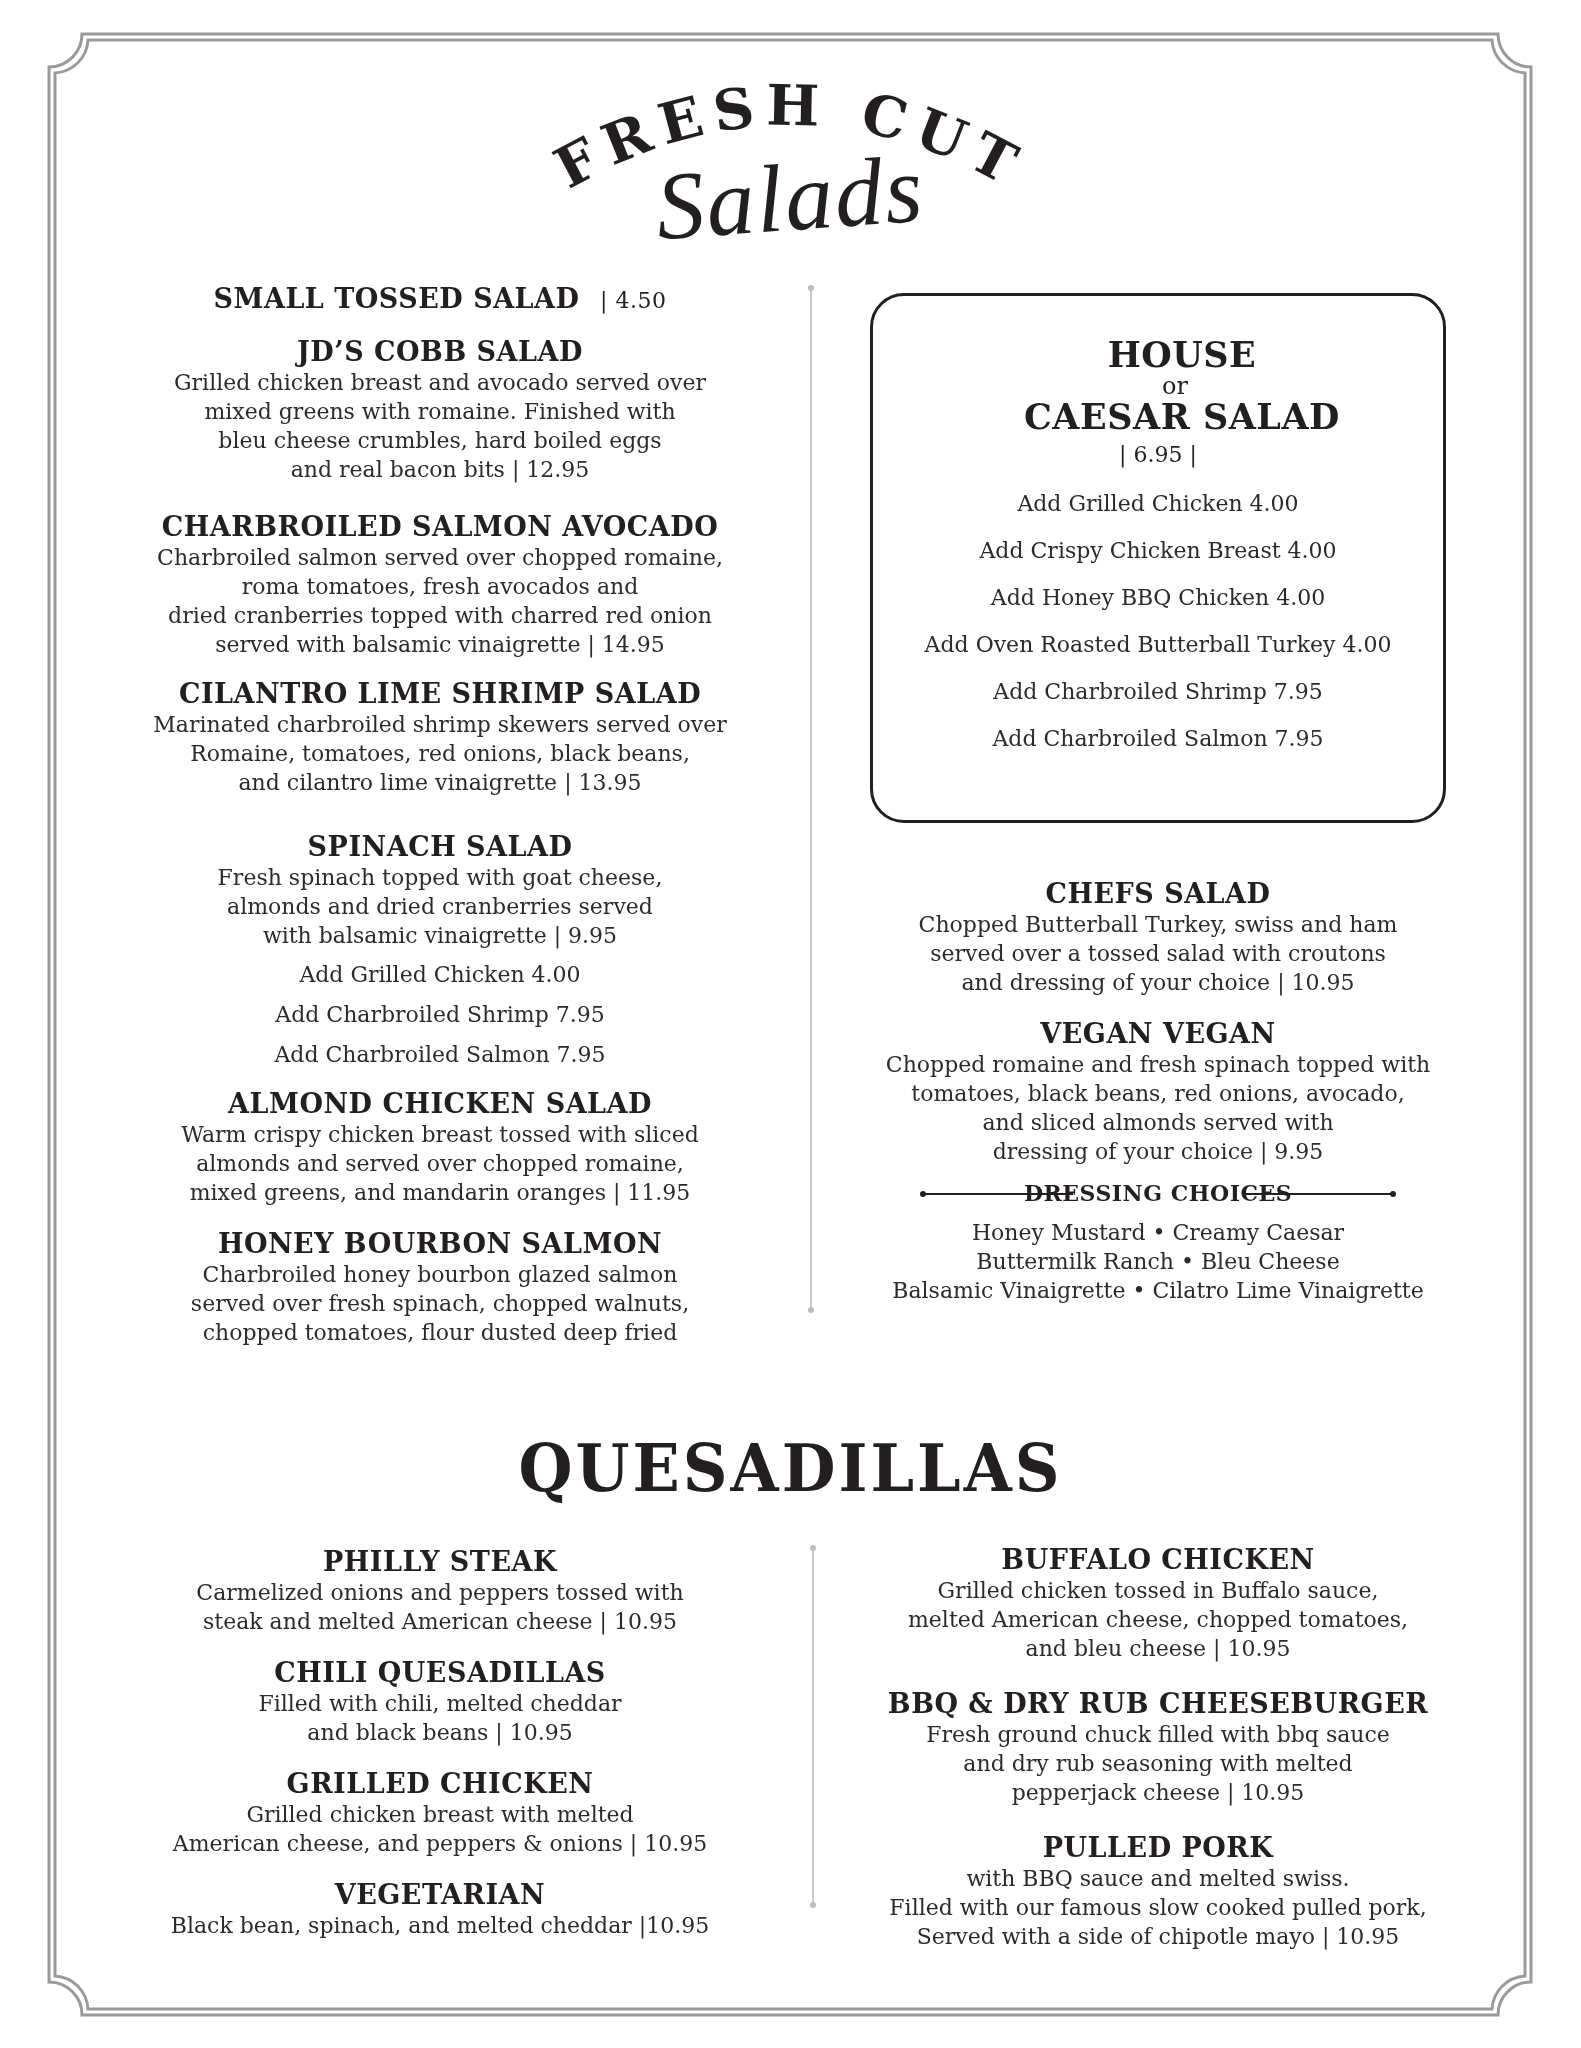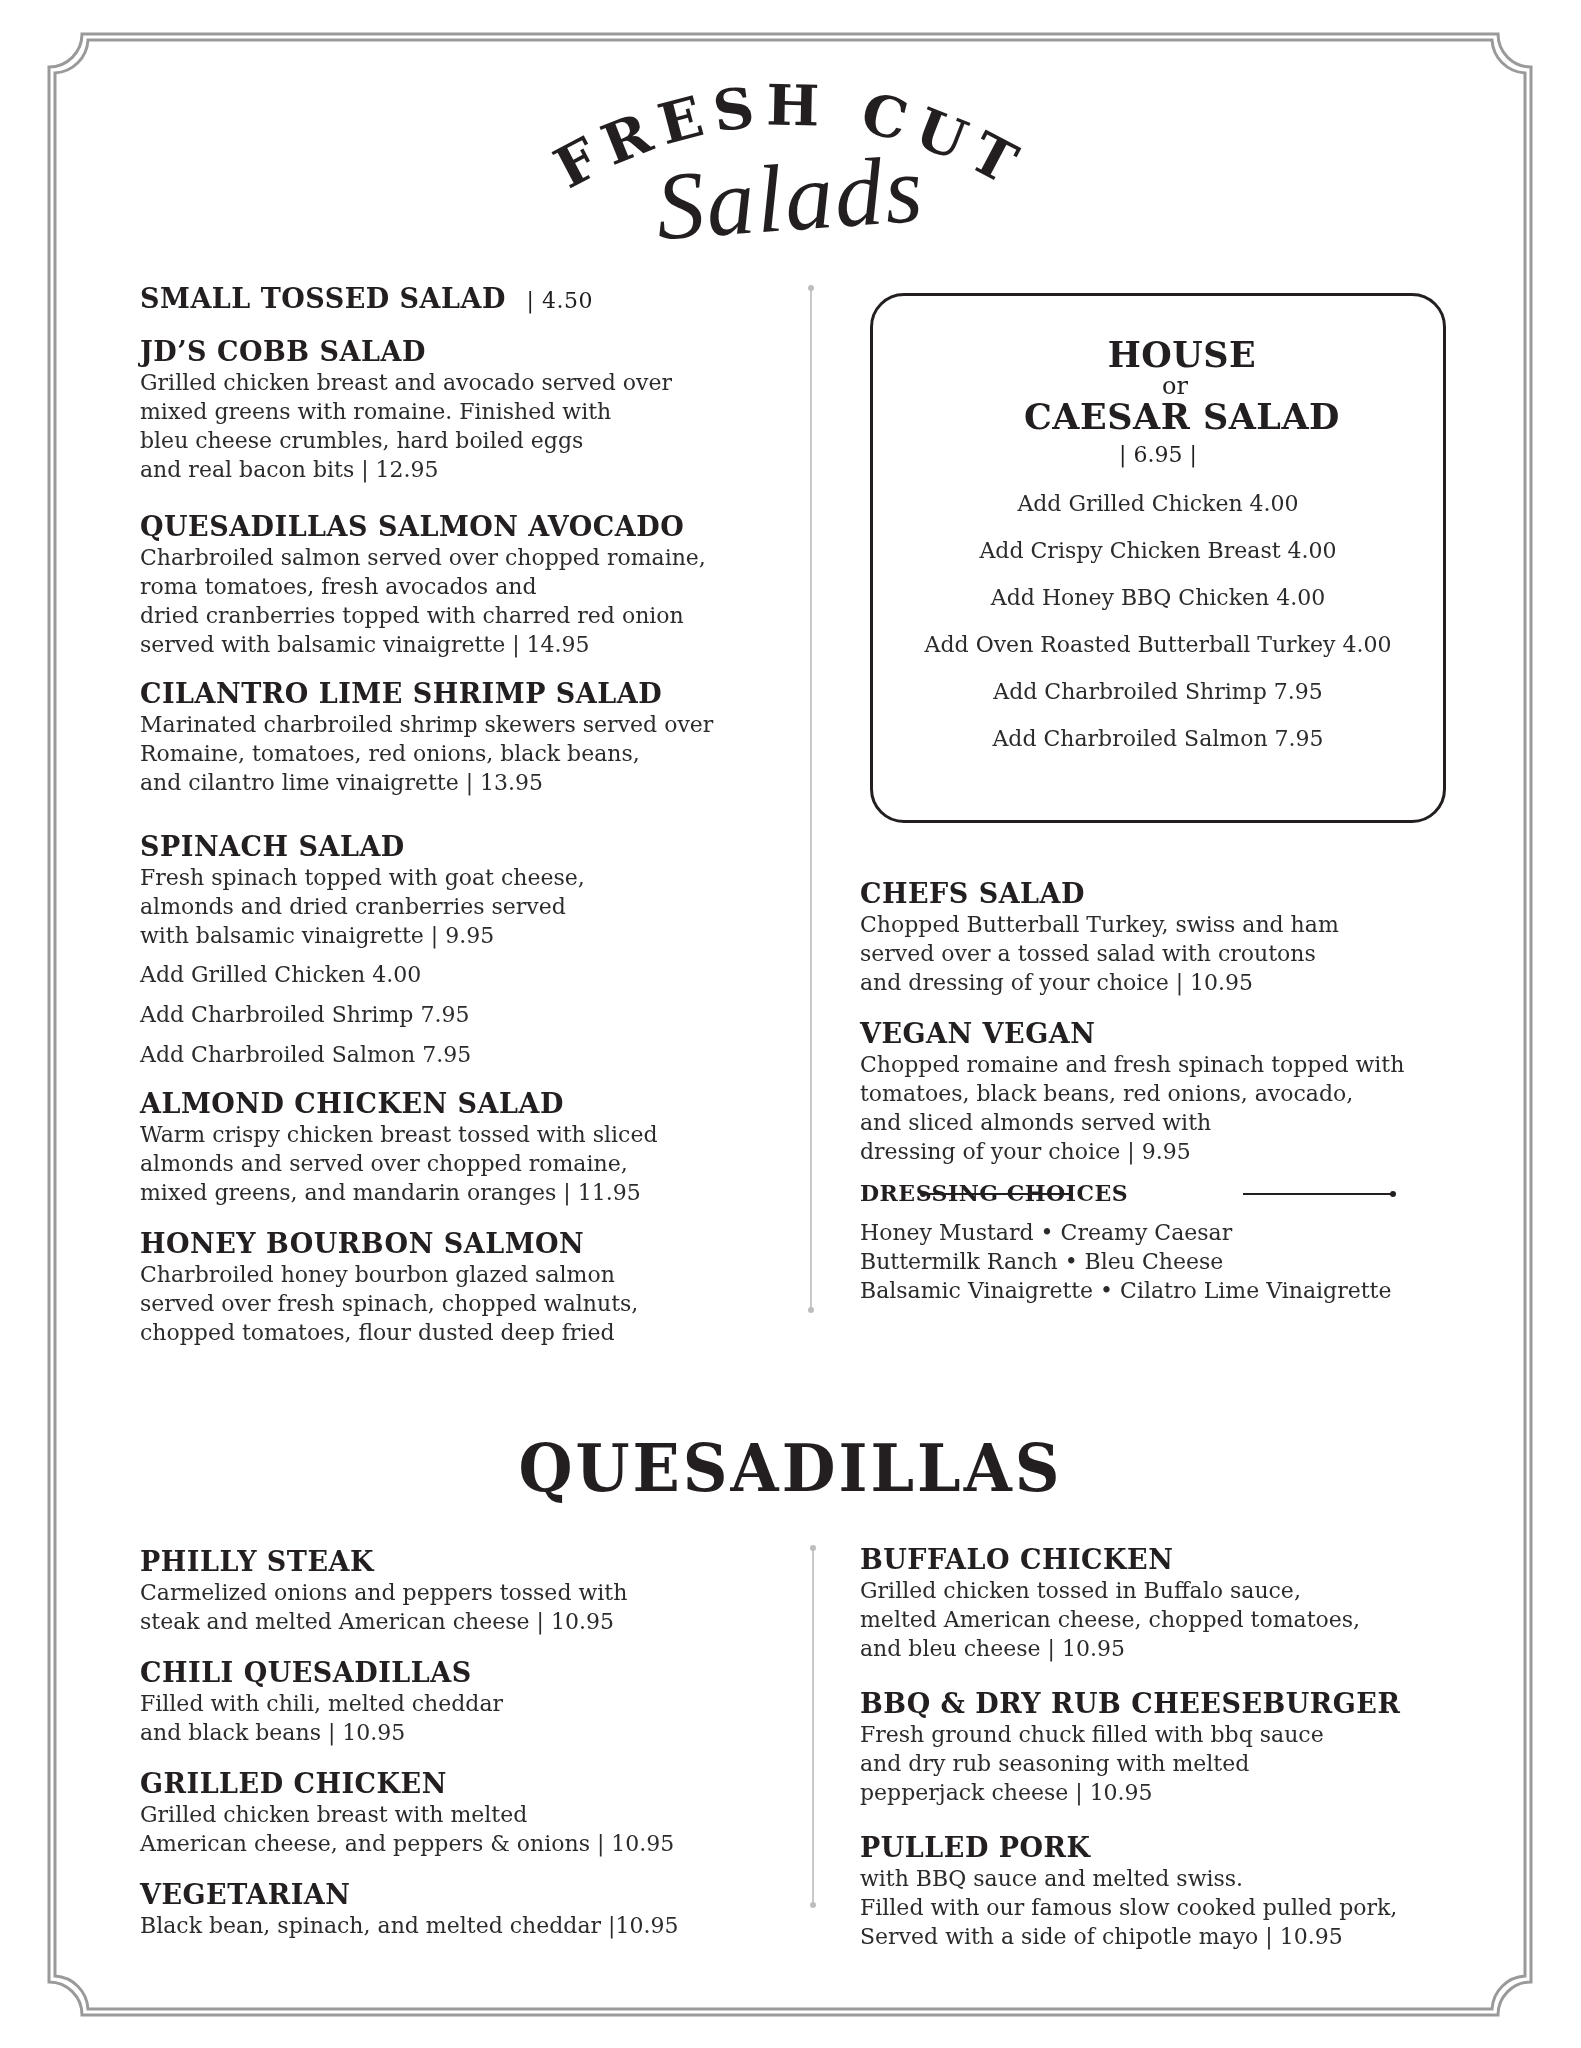--- a/index.html
+++ b/index.html
@@ -1,20 +1,20 @@
 <!DOCTYPE html>
 <html><head>
 <meta charset="utf-8">
 <style>
   html, body { margin:0; padding:0; background:#ffffff; }
   body { width:1581px; height:2048px; position:relative; overflow:hidden; color:#231f20; font-family:"DejaVu Serif", serif; }
   .frame { position:absolute; left:0; top:0; width:1581px; height:2048px; }
   .title-top { position:absolute; left:540px; top:80px; width:500px; height:120px; }
   .title-script { position:absolute; left:600px; top:150px; width:380px; text-align:center; font-family:"Liberation Serif", serif; font-style:italic; font-size:96px; line-height:1; letter-spacing:2px; transform:rotate(-4deg); }
-  .col { position:absolute; text-align:left; }
+  .col { position:absolute; text-align:center; }
   .item { margin:0; }
   .item-name { font-weight:bold; font-size:27px; line-height:33px; letter-spacing:0.5px; color:#231f20; }
   .item-desc { font-size:22px; line-height:29px; color:#2c2a2b; }
   .addon { font-size:22px; line-height:29px; color:#2c2a2b; }
   .small-row { font-size:27px; line-height:33px; }
   .small-row .price { font-weight:normal; font-size:22px; letter-spacing:0.5px; }
   .box { position:absolute; left:870px; top:293px; width:576px; height:530px; border:3px solid #231f20; border-radius:34px; box-sizing:border-box; text-align:center; }
   .box-h { font-weight:bold; font-size:35px; line-height:38px; letter-spacing:0.5px;padding-left:48px; }
   .box-or { font-size:24px; line-height:24px;padding-left:34px; }
   .box-price { font-size:22px; line-height:30px; margin-top:4px; }
@@ -55,21 +55,21 @@
   </div>
   <div id="salads-left-items">
       <div class="item" style="margin-top:18px">
         <div class="item-name">JD’S COBB SALAD</div>
         <div class="item-desc">Grilled chicken breast and avocado served over</div>
         <div class="item-desc">mixed greens with romaine. Finished with</div>
         <div class="item-desc">bleu cheese crumbles, hard boiled eggs</div>
         <div class="item-desc">and real bacon bits | 12.95</div>
       </div>
       <div class="item" style="margin-top:26px">
-        <div class="item-name">QUESADILLAS SALMON AVOCADO</div>
+        <div class="item-name">CHARBROILED SALMON AVOCADO</div>
         <div class="item-desc">Charbroiled salmon served over chopped romaine,</div>
         <div class="item-desc">roma tomatoes, fresh avocados and</div>
         <div class="item-desc">dried cranberries topped with charred red onion</div>
         <div class="item-desc">served with balsamic vinaigrette  | 14.95</div>
       </div>
       <div class="item" style="margin-top:18px">
         <div class="item-name">CILANTRO LIME SHRIMP SALAD</div>
         <div class="item-desc">Marinated charbroiled shrimp skewers served over</div>
         <div class="item-desc">Romaine, tomatoes, red onions, black beans,</div>
         <div class="item-desc">and cilantro lime vinaigrette | 13.95</div>

